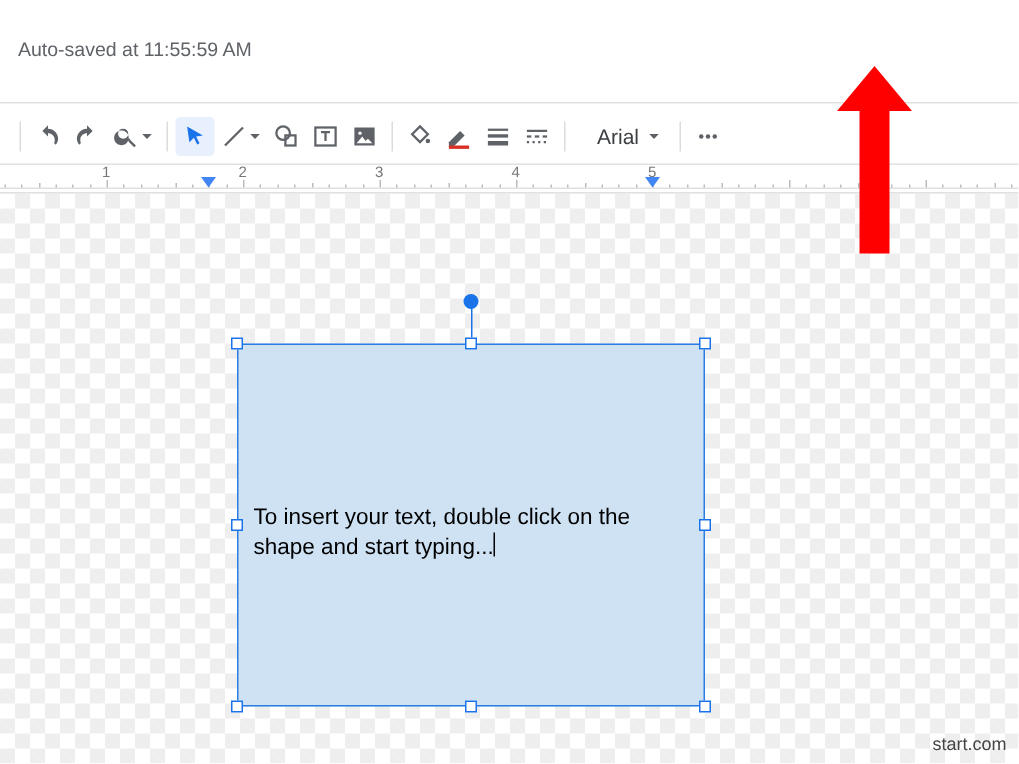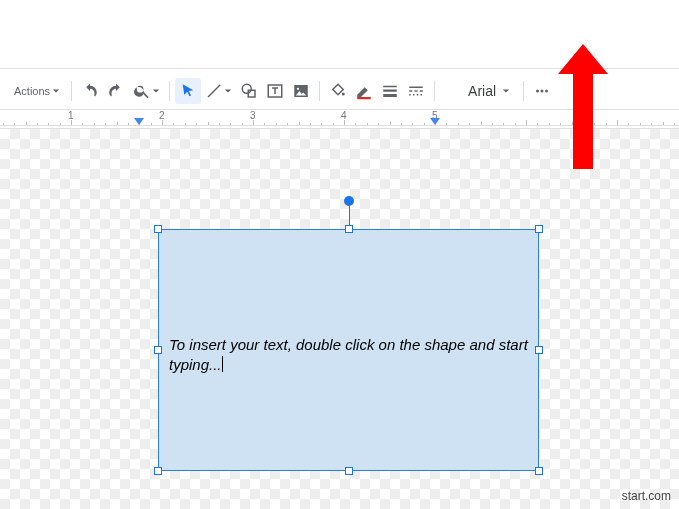--- a/index.html
+++ b/index.html
@@ -61,21 +61,21 @@
     cursor: pointer;
     fill:#5f6368; color:#5f6368;
   }
   .tb-btn.sel { background:#e8f0fe; fill:#1a73e8; color:#1a73e8; }
   .tb-btn.text { font-size:11px; color:#5f6368; padding:0 6px; gap:2px; }
   .tb-sep { width:1px; height:20px; background:#dadce0; margin:0 5px; }
   .tb-btn svg { width:18px; height:18px; }
   .font-box {
     display:flex; align-items:center; gap:6px;
     border:none; padding:0 8px; height:26px; font-size:14px; color:#3c4043; cursor:pointer;
-    margin-left:20px;
+    margin-left:8px;
   }
   .font-box svg{width:8px;height:8px;fill:#5f6368}
   .more-btn svg{width:18px;height:18px;}
   .hr2 { height:1px; background:#e0e0e0; }
 
   .ruler {
     height:16px; background:#fff; position:relative; font-size:10px; color:#777;
     border-bottom:1px solid #e0e0e0;
     overflow:hidden;
   }
@@ -95,22 +95,22 @@
     background-image:
       linear-gradient(45deg,#eee 25%,transparent 25%),
       linear-gradient(-45deg,#eee 25%,transparent 25%),
       linear-gradient(45deg,transparent 75%,#eee 75%),
       linear-gradient(-45deg,transparent 75%,#eee 75%);
     background-size:20px 20px;
     background-position:0 0,0 10px,10px -10px,-10px 0;
     border-top:1px solid #e0e0e0;
   }
   .shape{
-    position:absolute; left:158px; top:100px; width:381px; height:242px;
-    background:#cfe2f3; border:1px solid #2a7de1;font-style:italic;
+    position:absolute; left:158px; top:100px; width:312px; height:242px;
+    background:#cfe2f3; border:1px solid #2a7de1;
   }
   .shape-text{
     position:absolute; left:10px; top:105px; right:10px;
     font-size:15px; line-height:1.35; color:#000;
   }
   .caret{display:inline-block;width:1px;height:16px;background:#000;vertical-align:-2px;}
   .sel-handle{position:absolute;width:8px;height:8px;background:#fff;border:1.5px solid #1a73e8;}
   .h-nw{left:-5px;top:-5px;} .h-n{left:calc(50% - 4px);top:-5px;} .h-ne{right:-5px;top:-5px;}
   .h-w{left:-5px;top:calc(50% - 4px);} .h-e{right:-5px;top:calc(50% - 4px);}
   .h-sw{left:-5px;bottom:-5px;} .h-s{left:calc(50% - 4px);bottom:-5px;} .h-se{right:-5px;bottom:-5px;}
@@ -120,31 +120,26 @@
   .arrow-annot{
     position:absolute; left:553px; top:44px; pointer-events:none;
   }
 
   .watermark{position:absolute;right:8px;bottom:6px;font-size:12px;color:#444;}
 </style>
 </head>
 <body>
 
 <div class="header">
+  <div class="autosave">Auto-saved at 11:55:59 AM</div>
 </div>
 
 <div class="hr"></div>
 
 <div class="toolbar">
-  <div class="tb-btn text">
-    <span>Actions</span>
-    <svg viewBox="0 0 10 10" style="width:8px;height:8px;">
-        <path d="M1 3l4 4 4-4z"></path>
-      </svg>
-  </div>
   <div class="tb-sep"></div>
 
   <div class="tb-btn">
     <svg viewBox="0 0 24 24">
         <path d="M12 5V2L7 7l5 5V9c3 0 6 2 6 6 0 1-0.2 2-0.6 2.8l1.5 1.5C20 17.8 21 16 21 14c0-5-4-9-9-9z"></path>
       </svg>
   </div>
   <div class="tb-btn">
     <svg viewBox="0 0 24 24">
         <path d="M12 5V2l5 5-5 5V9c-3 0-6 2-6 6 0 1 .2 2 .6 2.8l-1.5 1.5C4 17.8 3 16 3 14c0-5 4-9 9-9z"></path>

